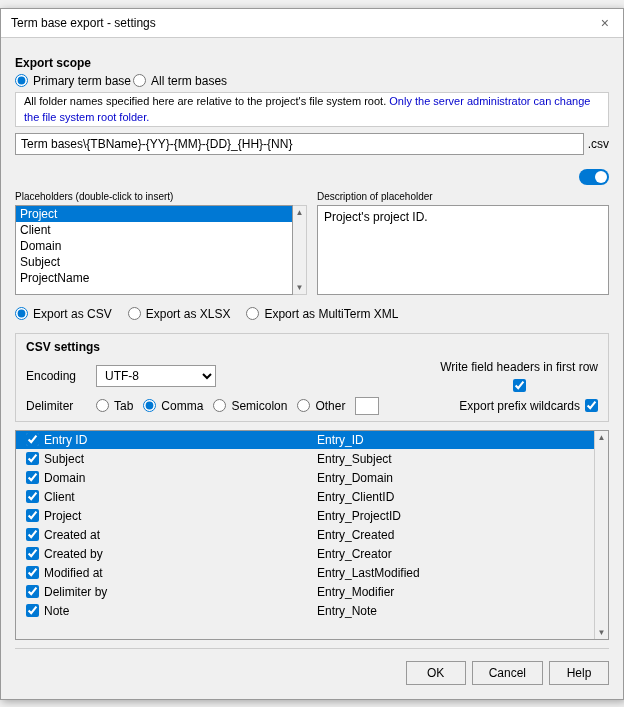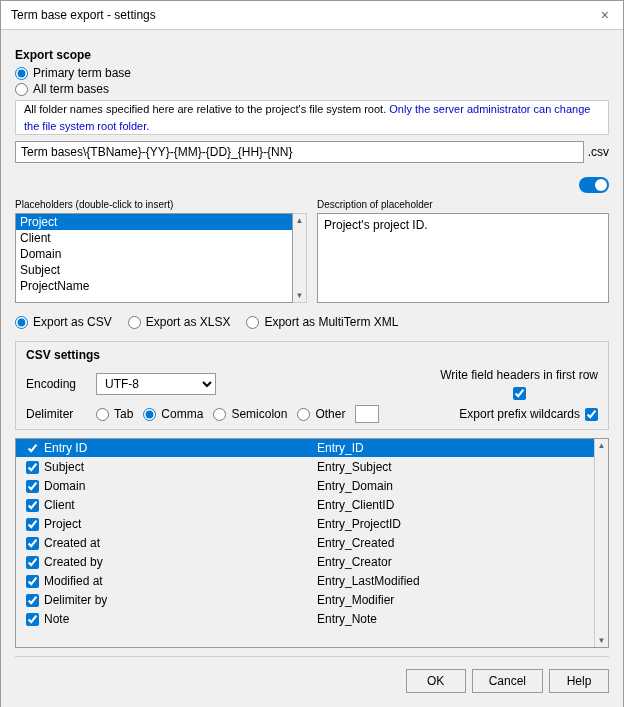--- a/index.html
+++ b/index.html
@@ -39,21 +39,20 @@
       padding: 10px 14px;
     }
     .section-label {
       font-size: 12px;
       font-weight: 600;
       margin-bottom: 4px;
       margin-top: 8px;
     }
     .radio-group {
       display: flex;
-      flex-direction: column;
       gap: 2px;
       margin-bottom: 4px;
     }
     .radio-row {
       display: flex;
       align-items: center;
       gap: 5px;
     }
     .info-box {
       background: #fff;
@@ -213,21 +212,21 @@
       font-size: 12px;
       font-weight: 600;
       position: sticky;
       top: 0;
     }
     .fields-header .col-check { width: 24px; }
     .fields-header .col-name { flex: 1; }
     .fields-header .col-header { flex: 1; }
     .field-row {
       display: flex;
-      align-items: flex-end;
+      align-items: flex-start;
       padding: 2px 4px;
       border-bottom: 1px solid #f0f0f0;
       font-size: 12px;
     }
     .field-row.selected {
       background: #0078d4;
       color: white;
     }
     .field-row .col-check { width: 24px; }
     .field-row .col-name { flex: 1; }

